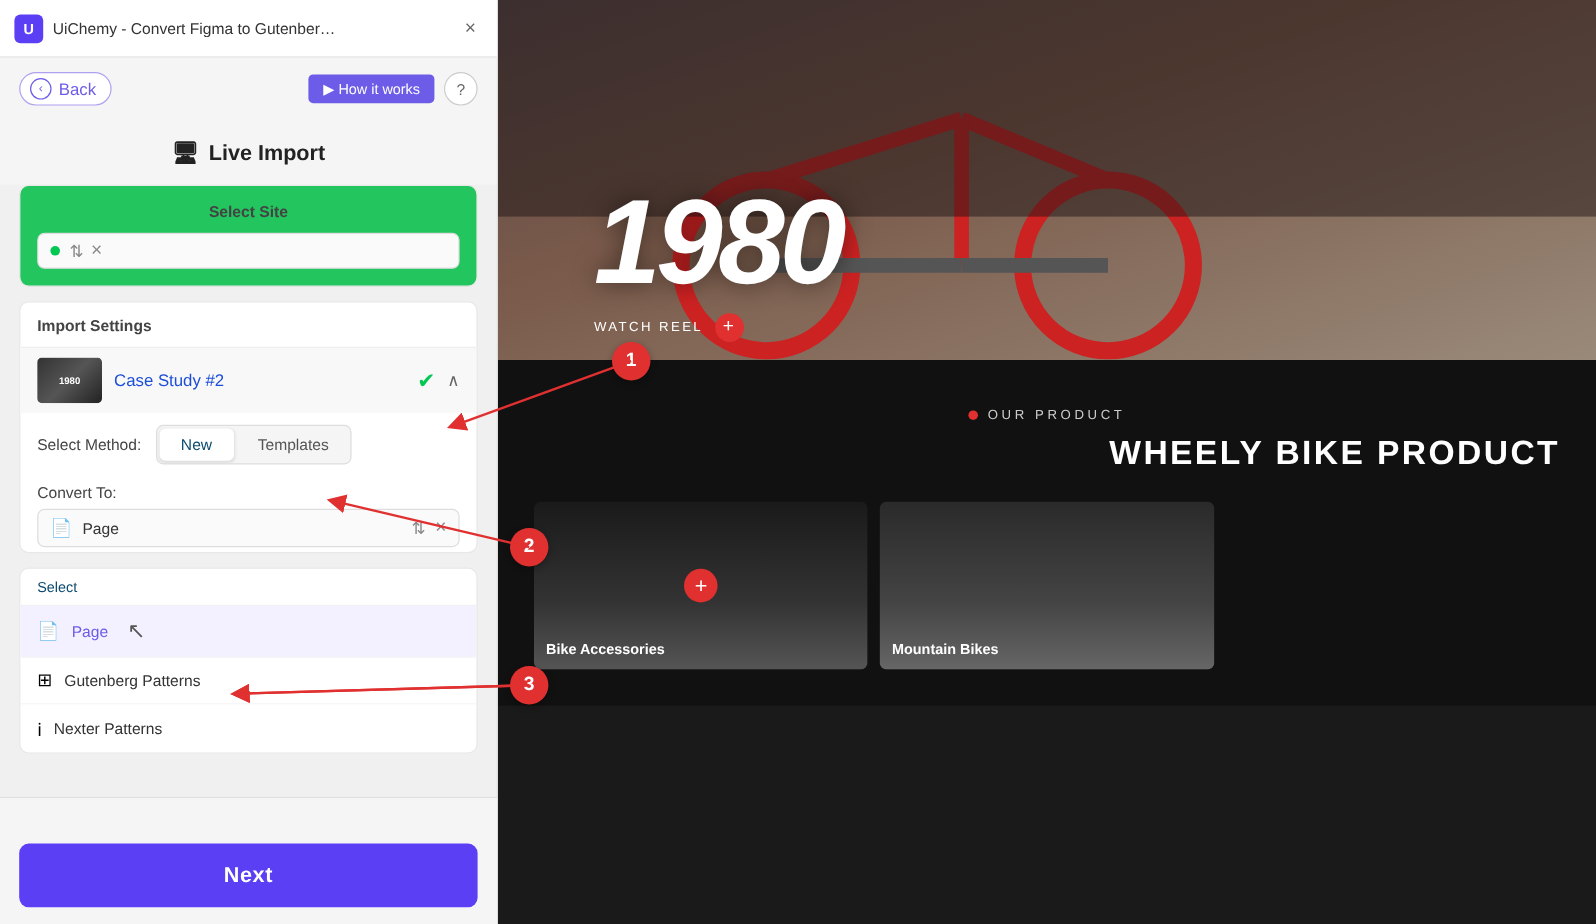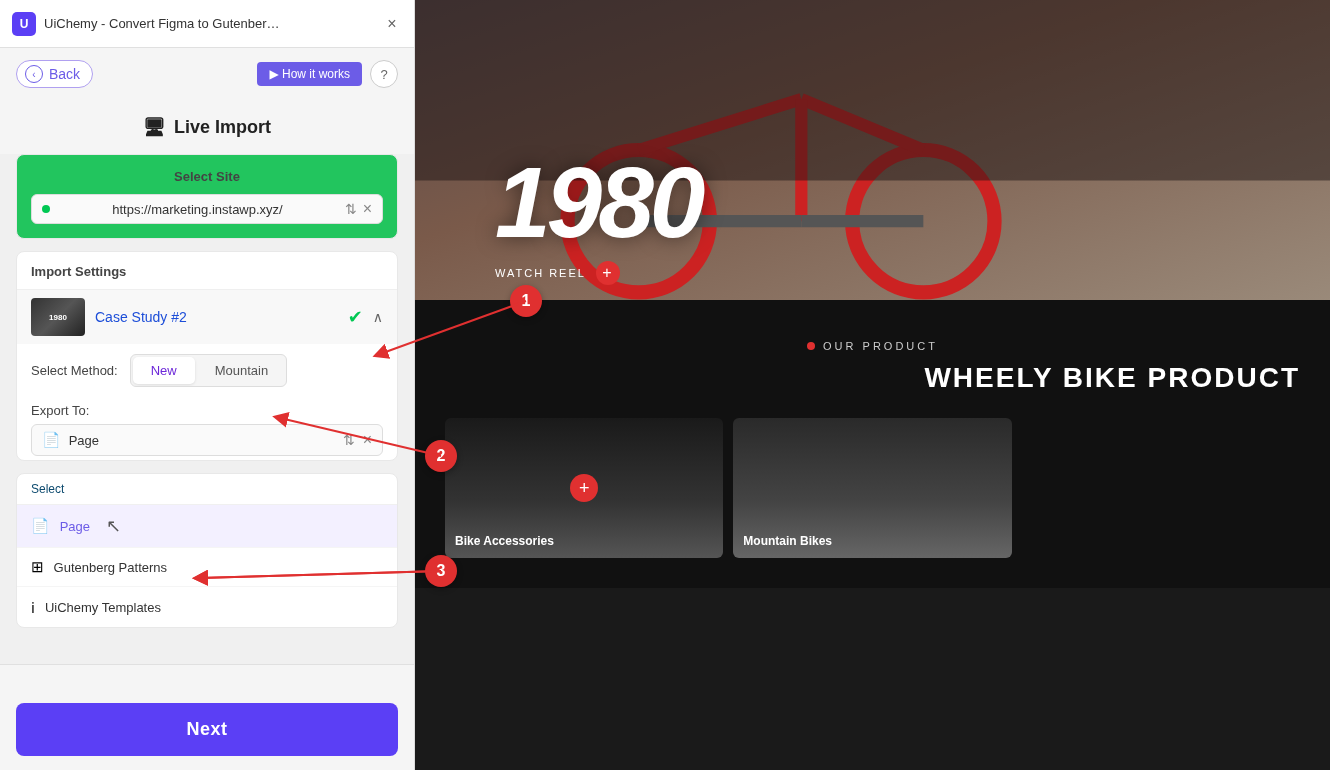--- a/index.html
+++ b/index.html
@@ -268,21 +268,21 @@
       padding: 6px 18px;
       font-size: 13px;
       cursor: pointer;
       border: none;
       background: transparent;
       color: #555;
     }
 
     .method-btn.active {
       background: white;
-      color: #6d28d9;
+      color: #0c4a6e;
       font-weight: 500;
       box-shadow: 0 1px 3px rgba(0,0,0,0.1);
       border-radius: 5px;
       margin: 2px;
       text-align: center;
     }
 
     .export-to-row {
       padding: 6px 14px 4px;
     }
@@ -553,21 +553,20 @@
 
     <div class="live-import-header">
       <span class="monitor-icon">🖥</span>
       <span>Live Import</span>
     </div>
 
     <div class="section-box">
       <div class="section-label">Select Site</div>
       <div class="site-select-row">
         <div class="green-dot"></div>
-        <span class="site-url">https://marketing.instawp.xyz/</span>
         <div class="site-select-controls">
           <span class="arrow-updown">⇅</span>
           <span class="x-btn">×</span>
         </div>
       </div>
     </div>
 
     <div class="import-settings-box">
       <div class="import-settings-header">Import Settings</div>
 
@@ -579,26 +578,26 @@
         </div>
         <span class="case-study-name">Case Study #2</span>
         <span class="check-green">✔</span>
         <span class="chevron-up">∧</span>
       </div>
 
       <div class="select-method-row">
         <span class="select-method-label">Select Method:</span>
         <div class="method-toggle">
           <button class="method-btn active">New</button>
-          <button class="method-btn">Mountain</button>
+          <button class="method-btn">Templates</button>
         </div>
       </div>
 
       <div class="export-to-row">
-        <div class="export-to-label">Export To:</div>
+        <div class="export-to-label">Convert To:</div>
         <div class="export-select-row">
           <span class="page-icon">📄</span>
           <span class="export-val">Page</span>
           <span class="arrow-updown">⇅</span>
           <span class="x-btn">×</span>
         </div>
       </div>
 
     </div>
 
@@ -611,21 +610,21 @@
         <span class="cursor-indicator">↖</span>
       </div>
 
       <div class="dropdown-item">
         <span class="dropdown-item-icon">⊞</span>
         <span class="dropdown-item-text">Gutenberg Patterns</span>
       </div>
 
       <div class="dropdown-item">
         <span class="dropdown-item-icon">ℹ</span>
-        <span class="dropdown-item-text">UiChemy Templates</span>
+        <span class="dropdown-item-text">Nexter Patterns</span>
       </div>
     </div>
 
   </div>
 
   <div class="bottom-bar">
     <button class="next-btn">Next</button>
   </div>
 
 </div>

